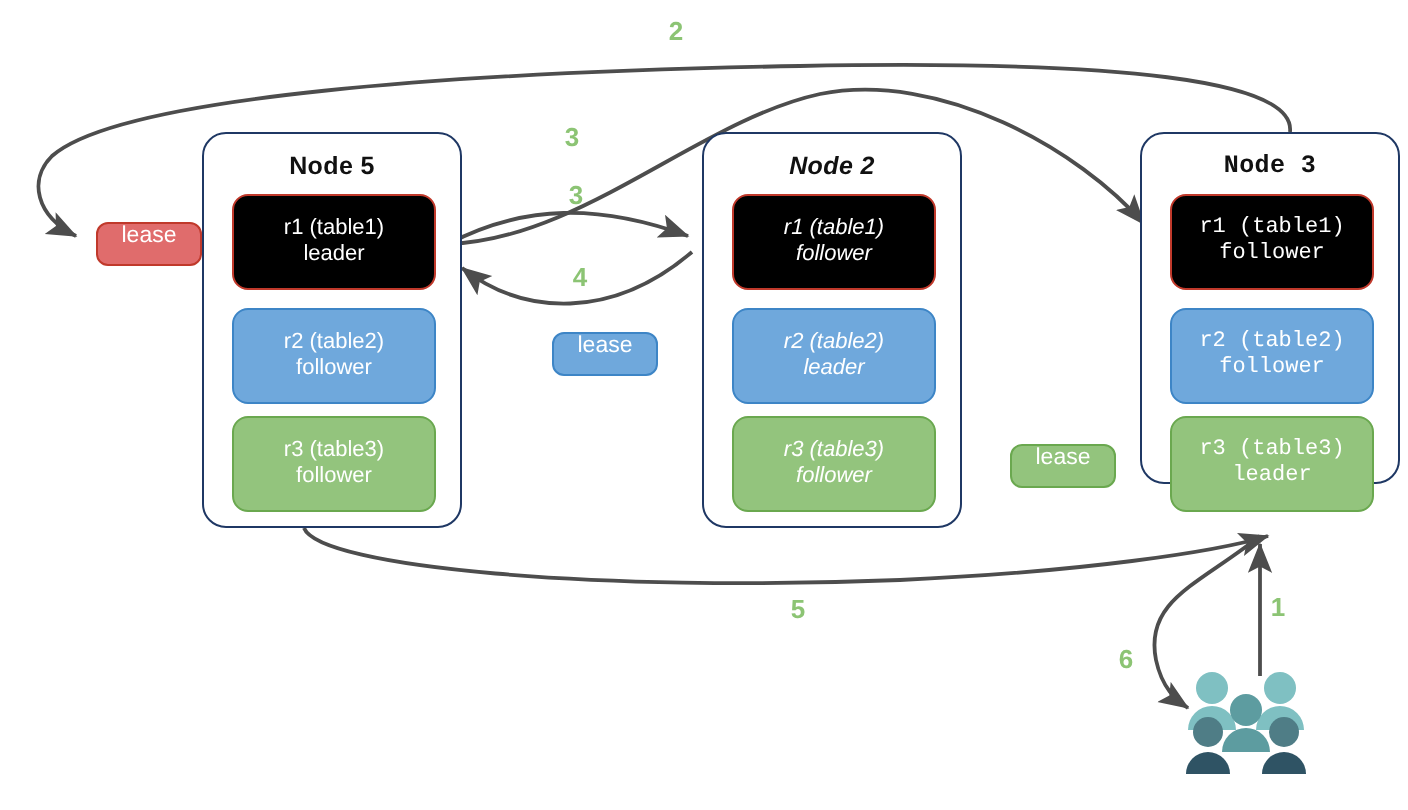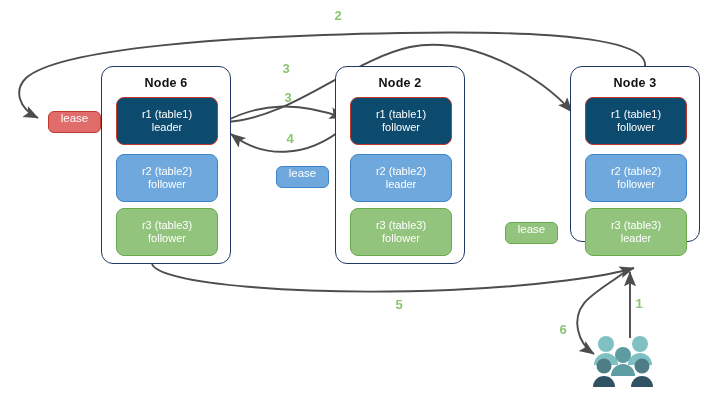--- a/index.html
+++ b/index.html
@@ -34,21 +34,21 @@
     box-sizing:border-box;
     display:flex;
     flex-direction:column;
     align-items:center;
     justify-content:center;
     color:#ffffff;
     font-size:11px;
     line-height:13.5px;
     text-align:center;
   }
-  .rep-red{background:#0c4a6e;border:1.4px solid #c0392b;}
+  .rep-red{background:#000000;border:1.4px solid #c0392b;}
   .rep-blue{background:#6fa8dc;border:1.4px solid #3d85c6;}
   .rep-green{background:#93c47d;border:1.4px solid #6aa84f;text-align:center;}
 
   .lease{
     position:absolute;
     border-radius:6px;
     box-sizing:border-box;
     display:flex;align-items:flex-start;justify-content:center;
     color:#ffffff;
     font-size:11.5px;
@@ -89,52 +89,52 @@
     <path d="M 346,126 C 306,160 262,158 231,134" fill="none" stroke="#4d4d4d" stroke-width="1.9" marker-end="url(#arrow)"></path>
 
     <path d="M 152,264 C 160,284 300,296 450,290 C 540,286 608,276 634,268" fill="none" stroke="#4d4d4d" stroke-width="1.9" marker-end="url(#arrow)"></path>
 
     <path d="M 630,338 L 630,272" fill="none" stroke="#4d4d4d" stroke-width="1.9" marker-end="url(#arrow)"></path>
 
     <path d="M 630,268 C 600,292 572,300 578,330 C 581,344 588,350 594,354" fill="none" stroke="#4d4d4d" stroke-width="1.9" marker-end="url(#arrow)"></path>
   </svg>
 
   <div class="node-box" style="left:101px;top:66px;width:130px;height:198px;">
-    <div class="node-title">Node 6</div>
+    <div class="node-title">Node 5</div>
     <div class="replica rep-red" style="top:30px;">
       <span>r1 (table1)</span>
       <span>leader</span>
     </div>
     <div class="replica rep-blue" style="top:87px;">
       <span>r2 (table2)</span>
       <span>follower</span>
     </div>
     <div class="replica rep-green" style="top:141px;">
       <span>r3 (table3)</span>
       <span>follower</span>
     </div>
   </div>
 
-  <div class="node-box" style="left:335px;top:66px;width:130px;height:198px;">
+  <div class="node-box" style="left:351px;top:66px;width:130px;height:198px;font-style:italic;">
     <div class="node-title">Node 2</div>
     <div class="replica rep-red" style="top:30px;">
       <span>r1 (table1)</span>
       <span>follower</span>
     </div>
     <div class="replica rep-blue" style="top:87px;">
       <span>r2 (table2)</span>
       <span>leader</span>
     </div>
     <div class="replica rep-green" style="top:141px;">
       <span>r3 (table3)</span>
       <span>follower</span>
     </div>
   </div>
 
-  <div class="node-box" style="left:570px;top:66px;width:130px;height:176px;">
+  <div class="node-box" style="left:570px;top:66px;width:130px;height:176px;font-family:Liberation Mono, monospace;">
     <div class="node-title">Node 3</div>
     <div class="replica rep-red" style="top:30px;">
       <span>r1 (table1)</span>
       <span>follower</span>
     </div>
     <div class="replica rep-blue" style="top:87px;">
       <span>r2 (table2)</span>
       <span>follower</span>
     </div>
     <div class="replica rep-green" style="top:141px;">

